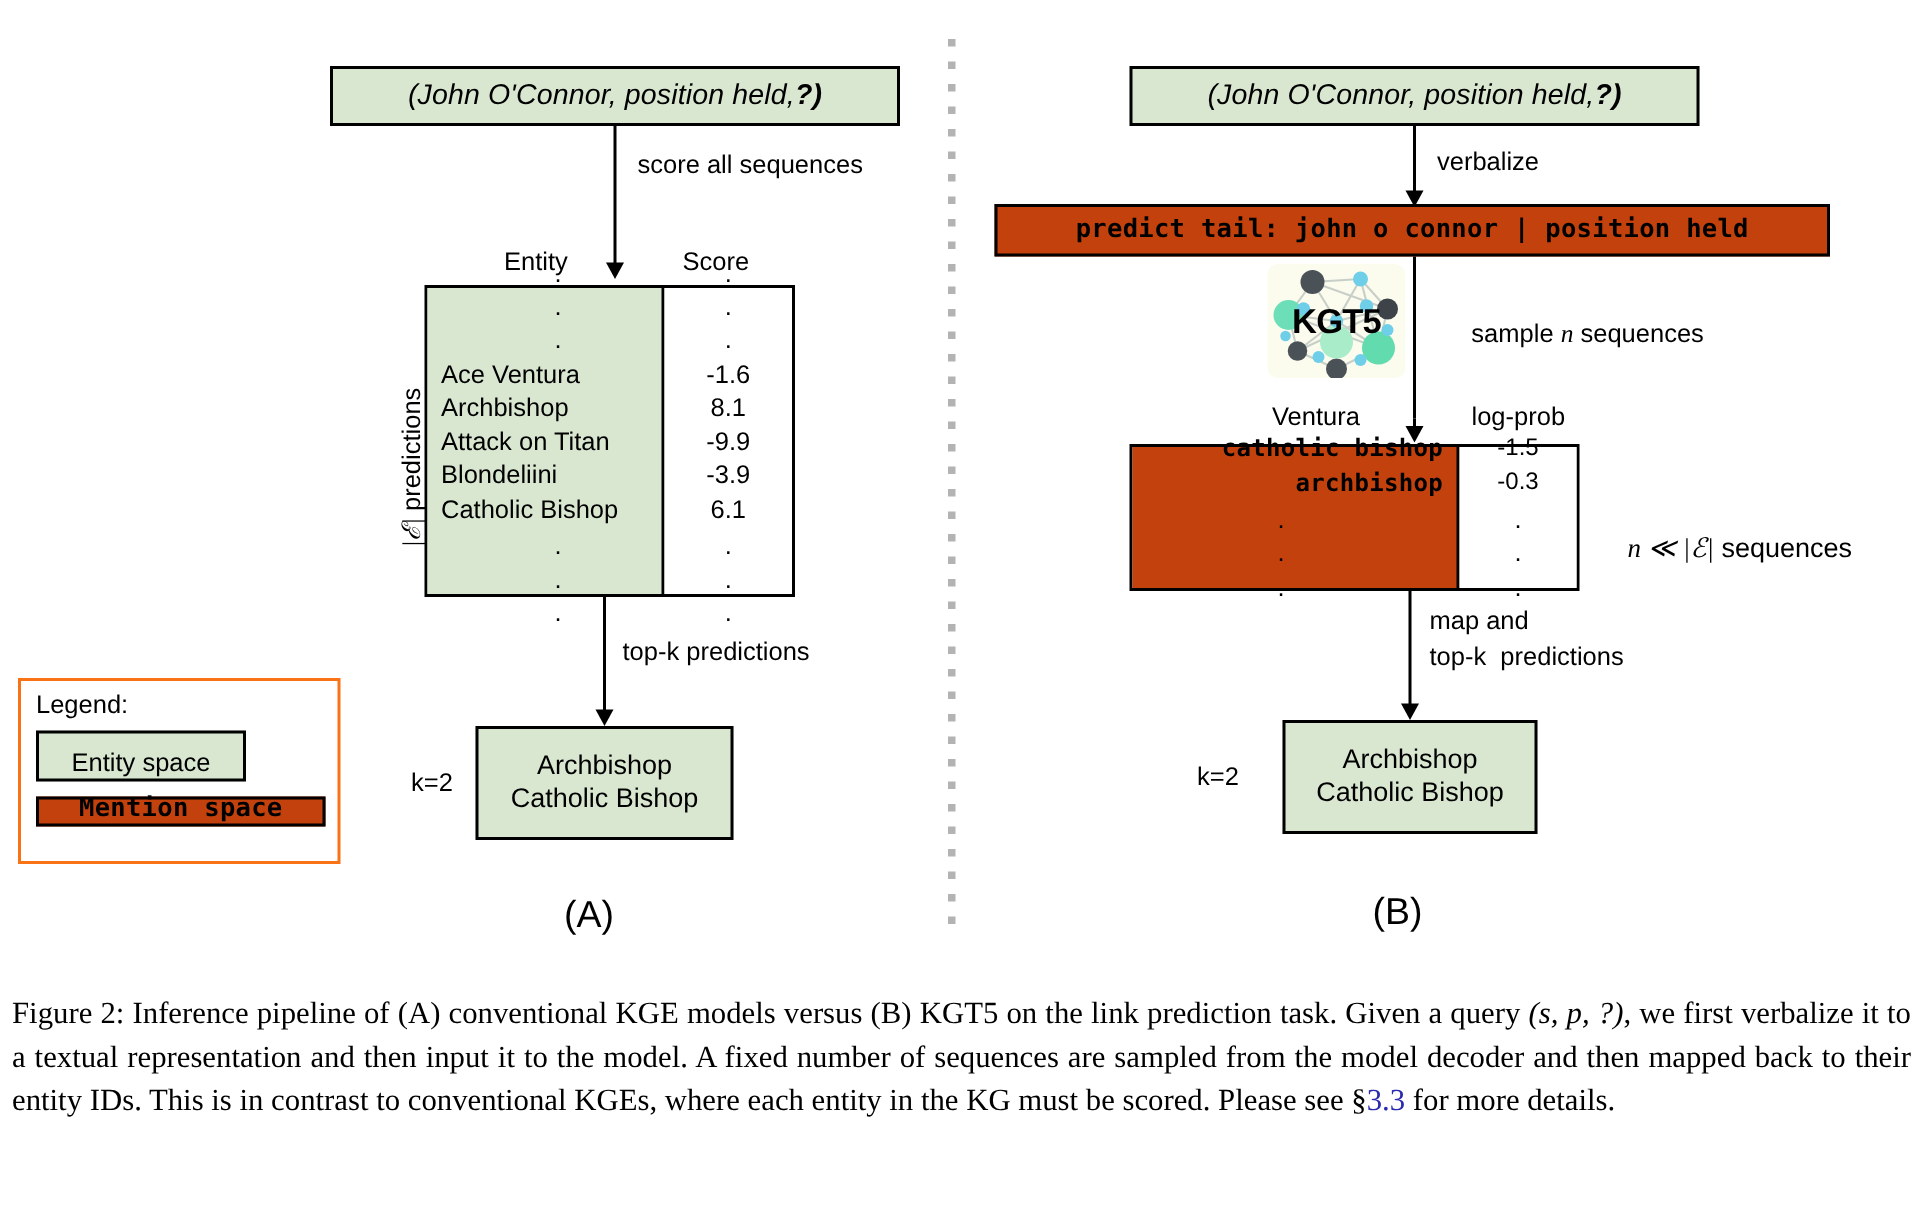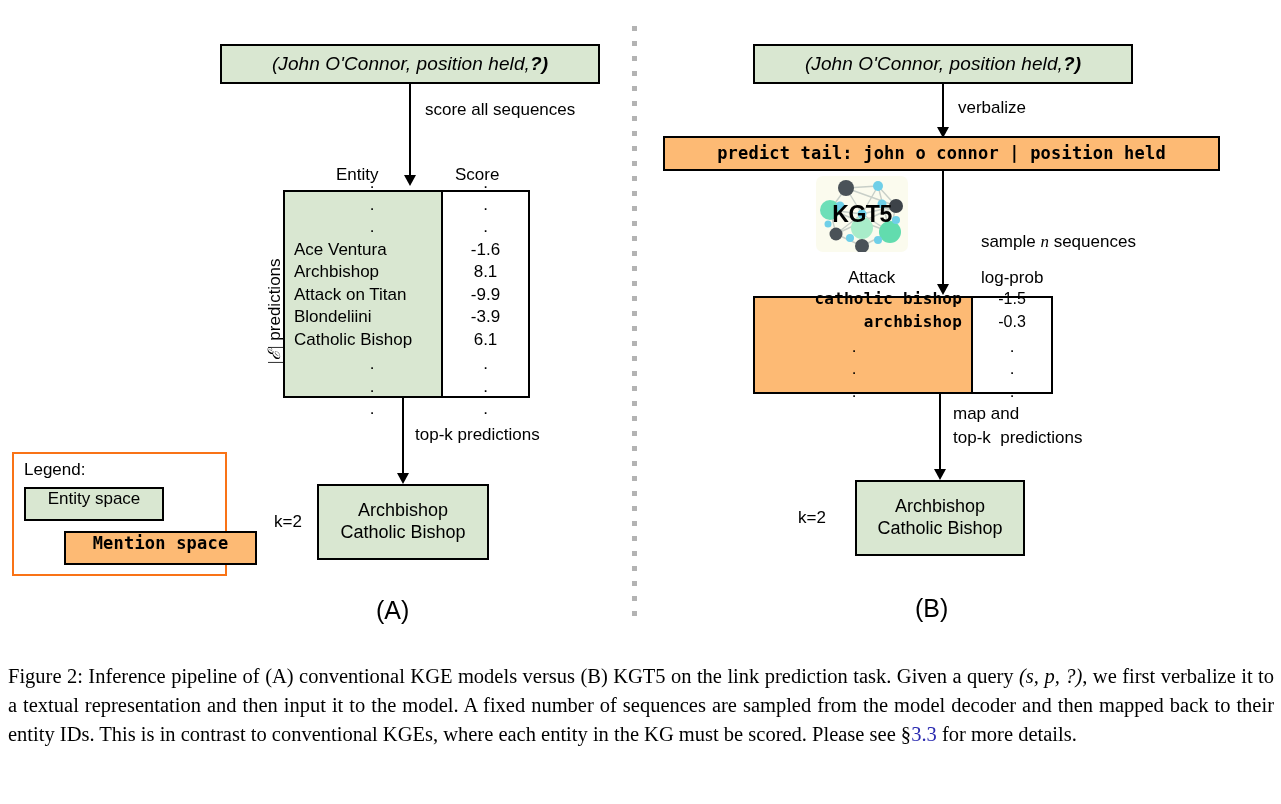--- a/index.html
+++ b/index.html
@@ -20,21 +20,21 @@
     position: absolute;
     box-sizing: border-box;
     border: 2px solid #000;
     display: flex;
     align-items: center;
     justify-content: center;
     text-align: center;
     line-height: 1.22;
   }
   .green { background: #d9e7d1; }
-  .pink  { background: #fdba74; }
+  .pink  { background: #c2410c; }
   .white { background: #ffffff; }
 
   .query {
     font-style: italic;
     font-size: 19px;
     font-weight: 400;
     letter-spacing: .1px;
   }
   .query b { font-style: italic; font-weight: bold; }
 
@@ -78,21 +78,21 @@
     display: block; width: 5px; height: 5px; background: #b3b3b3; margin-bottom: 10px;
   }
 
   
   .legend {
     position: absolute; box-sizing: border-box; border: 2px solid #f97316; background: #fff;
   }
   .legend .title { position: absolute; left: 10px; top: 6px; font-size: 17px; }
   .legend .chip {
     position: absolute; box-sizing: border-box; border: 2px solid #000;
-    display: flex; align-items: flex-start; justify-content: center;
+    display: flex; align-items: flex-end; justify-content: center;
   }
 
   
   .logo { position: absolute; }
   .logo svg { display: block; }
   .logo .wordmark {
     position: absolute; left: 0; top: 0; width: 100%; height: 100%;
     display: flex; align-items: center; justify-content: center;
     font-size: 23px; font-weight: bold; letter-spacing: -0.5px;
     pointer-events: none;
@@ -241,21 +241,21 @@
     <div>Catholic Bishop</div>
   </div>
 
   <div class="panel-tag" style="left:376px; top:596px;">(A)</div>
 
   <div class="legend" style="left:12px; top:452px; width:215px; height:124px;">
     <div class="title">Legend:</div>
     <div class="chip green" style="left:10px; top:33px; width:140px; height:34px; font-size:17px;">
       <span>Entity space</span>
     </div>
-    <div class="chip pink" style="left:10px; top:77px; width:193px; height:34px;margin-left:40px;">
+    <div class="chip pink" style="left:10px; top:77px; width:193px; height:20px;">
       <span class="mono">Mention space</span>
     </div>
   </div>
 
   <div class="box green query" style="left:753px; top:44px; width:380px; height:40px;">
     <span>(John O'Connor, position held, </span>
       <b>?)</b>
   </div>
 
   <div class="arrow" style="left:942px; top:84px; height:54px;">
@@ -267,21 +267,21 @@
   <div class="box pink" style="left:663px; top:136px; width:557px; height:35px;">
     <span class="mono">predict tail: john o connor | position held</span>
   </div>
 
   <div class="plainline" style="left:942px; top:171px; height:108px;"></div>
   <div class="arrow" style="left:942px; top:279px; height:16px;">
     <div class="shaft" style="height:6px;"></div>
     <div class="head" style="top:5px;"></div>
   </div>
 
-  <div class="logo" style="left:816px; top:176px; width:92px; height:76px;">
+  <div class="logo" style="left:845px; top:176px; width:92px; height:76px;">
     <svg width="92" height="76" viewBox="0 0 92 76">
       <rect x="0" y="0" width="92" height="76" rx="7" fill="#fbfbee"></rect>
       <g stroke="#c8cfc8" stroke-width="1.4" fill="none">
         <path d="M30 12 L62 10 M30 12 L14 34 M62 10 L80 30 M14 34 L20 58 M80 30 L74 56
                  M20 58 L46 70 M74 56 L46 70 M30 12 L46 38 M62 10 L46 38 M14 34 L46 38
                  M80 30 L46 38 M20 58 L46 38 M74 56 L46 38 M46 70 L46 38
                  M30 12 L80 30 M62 10 L74 56 M14 34 L74 56 M20 58 L80 30"></path>
       </g>
       <g>
         <circle cx="30" cy="12" r="8" fill="#4a5258"></circle>
@@ -297,25 +297,25 @@
         <circle cx="66" cy="28" r="4.5" fill="#6fcfe8"></circle>
         <circle cx="80" cy="44" r="4" fill="#6fcfe8"></circle>
         <circle cx="34" cy="62" r="4" fill="#6fcfe8"></circle>
         <circle cx="62" cy="64" r="4" fill="#6fcfe8"></circle>
         <circle cx="12" cy="48" r="3.5" fill="#6fcfe8"></circle>
       </g>
     </svg>
     <div class="wordmark">KGT5</div>
   </div>
 
-  <div class="lbl" style="left:962px; top:212px;">
+  <div class="lbl" style="left:962px; top:193px;">
     <span>sample </span><span class="math">n</span><span> sequences</span>
   </div>
 
-  <div class="lbl" style="left:848px; top:268px;">Attack</div>
+  <div class="lbl" style="left:848px; top:268px;">Ventura</div>
   <div class="lbl" style="left:981px; top:268px;">log-prob</div>
 
   <div class="tbl" style="left:753px; top:296px; width:300px; height:98px;">
     <div class="col left pink" style="width:218px; align-items:flex-end;">
       <div class="row mono" style="font-size:16px; line-height:1.45;">catholic bishop</div>
       <div class="row mono" style="font-size:16px; line-height:1.45;">archbishop</div>
       <div class="row vdots" style="width:100%; text-align:center; padding-top:3px;">
         <i>.</i>
           <i>.</i>
           <i>.</i>
@@ -325,20 +325,23 @@
       <div class="row" style="font-size:16px; line-height:1.45;">-1.5</div>
       <div class="row" style="font-size:16px; line-height:1.45;">-0.3</div>
       <div class="row vdots" style="padding-top:3px;">
         <i>.</i>
           <i>.</i>
           <i>.</i>
       </div>
     </div>
   </div>
 
+  <div class="lbl" style="left:1065px; top:333px; font-size:18px;">
+    <span class="math">n ≪ |ℰ|</span><span> sequences</span>
+  </div>
 
   <div class="arrow" style="left:939px; top:394px; height:86px;">
     <div class="shaft" style="height:76px;"></div>
     <div class="head" style="top:75px;"></div>
   </div>
   <div class="lbl" style="left:953px; top:404px;">map and</div>
   <div class="lbl" style="left:953px; top:428px;">top-k  predictions</div>
 
   <div class="lbl" style="left:798px; top:508px;">k=2</div>
 

